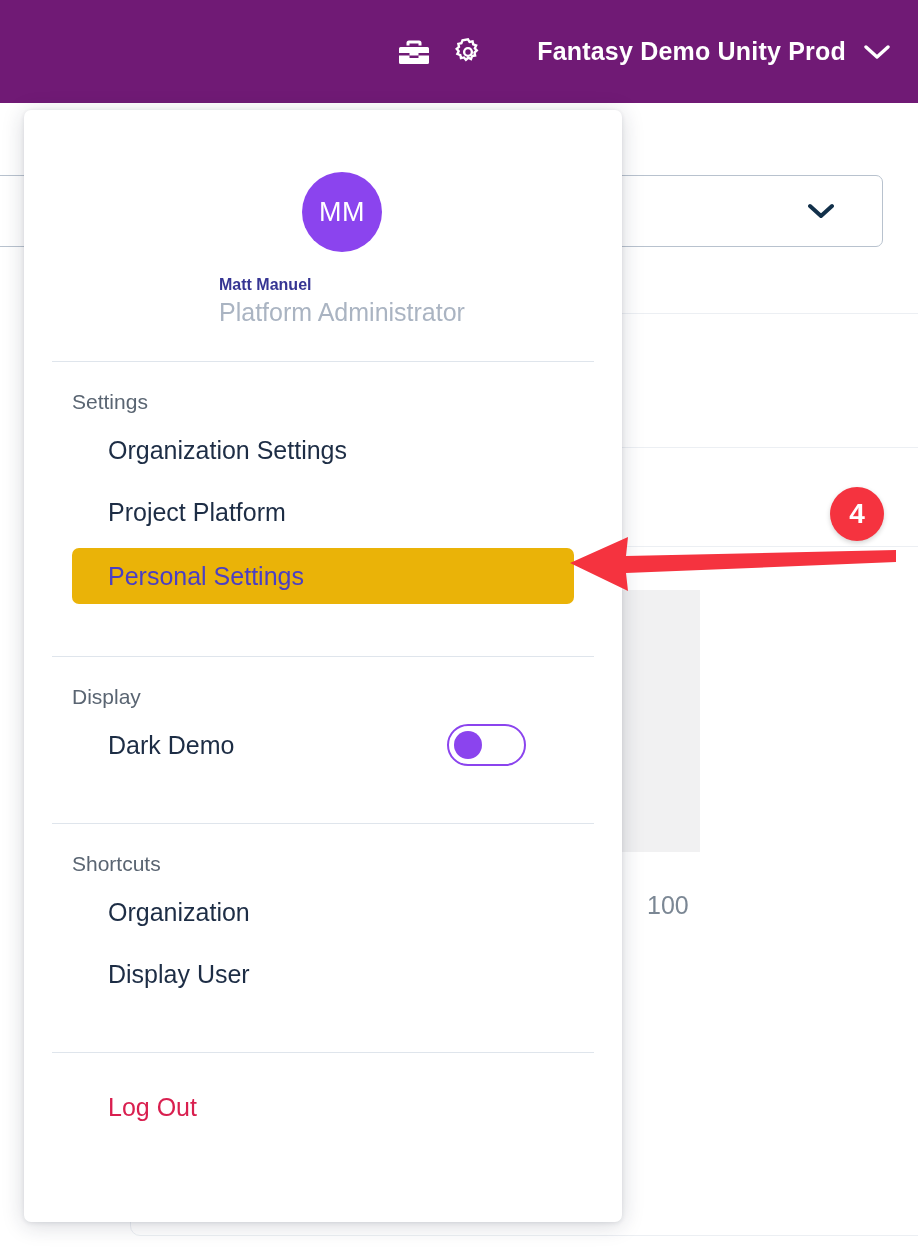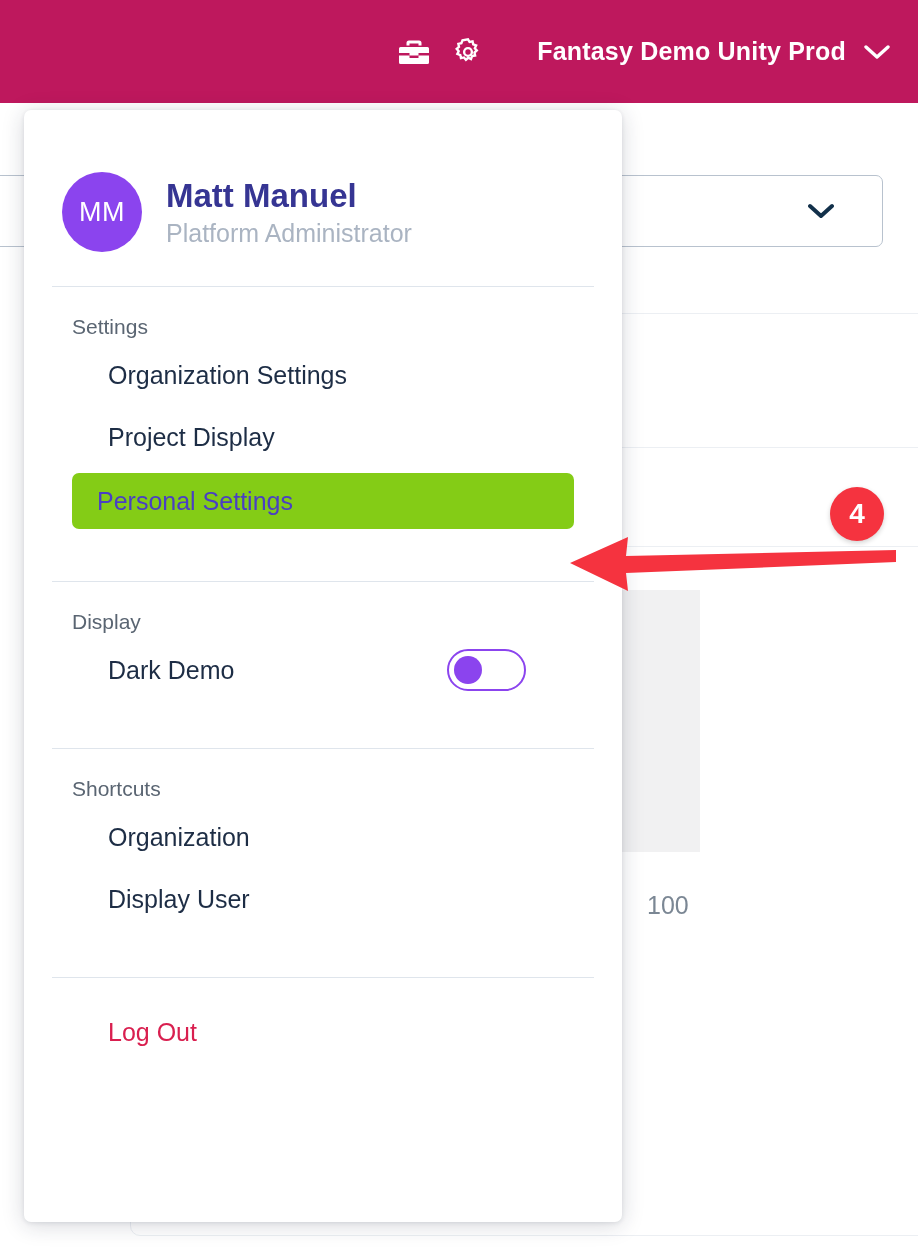--- a/index.html
+++ b/index.html
@@ -18,21 +18,21 @@
     height: 1248px;
     background: #ffffff;
   }
 
   
   .header {
     position: absolute;
     left: 0; top: 0;
     width: 918px;
     height: 103px;
-    background: #be185d;
+    background: #701a75;
     display: flex;
     align-items: center;
     justify-content: flex-end;
     padding-right: 28px;
     gap: 0px;
   }
   .hdr-icon {
     width: 54px; height: 54px;
     display: flex; align-items: center; justify-content: center;
     color: #ffffff;
@@ -118,34 +118,35 @@
     box-shadow: 0 3px 22px rgba(25,35,60,.18), 0 1px 4px rgba(25,35,60,.10);
     z-index: 20;
     overflow: hidden;
   }
 
   .profile {
     display: flex;
     align-items: center;
     padding: 62px 0 0 38px;
     gap: 24px;
+    flex-direction: column;
   }
   .avatar {
     width: 80px; height: 80px;
     border-radius: 50%;
     background: #8b44ee;
     color: #ffffff;
     font-size: 27px;
     display: flex; align-items: center; justify-content: center;
     flex: 0 0 auto;
     letter-spacing: .5px;
   }
   .profile-text { display: flex; flex-direction: column; gap: 4px; }
   .profile-name {
-    font-size: 33px;
+    font-size: 16px;
     font-weight: bold;
     color: #363593;
   }
   .profile-role {
     font-size: 25px;
     color: #aab4c2;
   }
 
   .divider {
     height: 1px;
@@ -164,26 +165,26 @@
     color: #1d2d45;
     padding: 0 0 0 60px;
     height: 52px;
     display: flex;
     align-items: center;
     margin: 10px 24px 0 24px;
     border-radius: 7px;
     text-align: center;
   }
   .menu-item.active {
-    background: #84cc16;
+    background: #eab308;
     color: #4a3fc4;
     height: 56px;
     margin-left: 48px;
     margin-right: 48px;
-    padding-left: 25px;
+    padding-left: 36px;
   }
   .menu-item.logout { color: #d91f4f; }
 
   .toggle-row {
     display: flex;
     align-items: center;
     justify-content: space-between;
     margin: 10px 24px 0 24px;
     padding: 0 72px 0 60px;
     height: 52px;
@@ -284,21 +285,21 @@
         <div class="profile-name">Matt Manuel</div>
         <div class="profile-role">Platform Administrator</div>
       </div>
     </div>
 
     <div class="divider"></div>
 
     <div class="section-label">Settings</div>
 
     <div class="menu-item">Organization Settings</div>
-    <div class="menu-item">Project Display</div>
+    <div class="menu-item">Project Platform</div>
     <div class="menu-item active">Personal Settings</div>
 
     <div class="spacer-20"></div>
     <div class="divider"></div>
 
     <div class="section-label">Display</div>
 
     <div class="toggle-row">
       <span class="toggle-label">Dark Demo</span>
       <span class="toggle">

